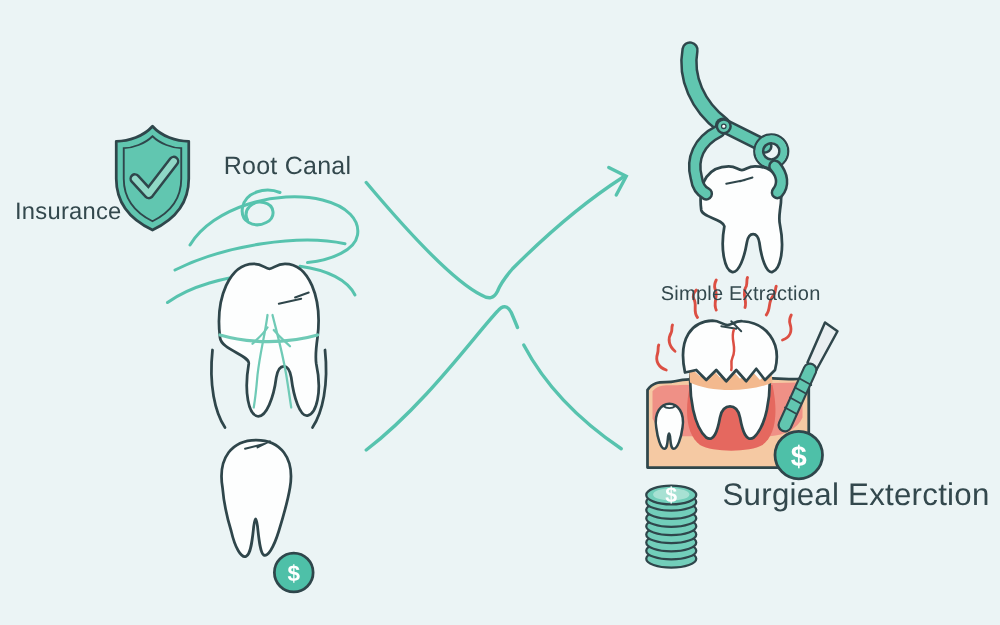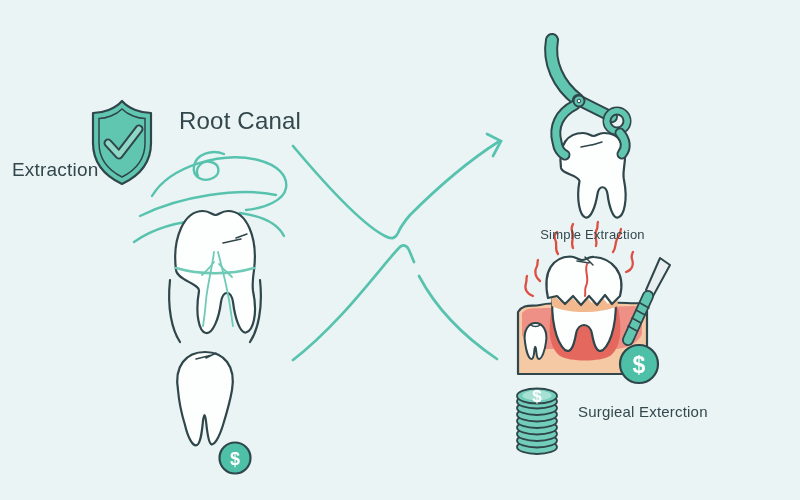--- a/index.html
+++ b/index.html
@@ -2,23 +2,23 @@
 <html style="--bg: #EBF4F5; --ink: #2F464B; --text: #33484D; --teal: #61C6B0; --teal-light: #72CEBA; --teal-lighter: #A7E1D3; --check: #8FD8C6; --swirl: #57C3AE; --canal: #6FCAB6; --coin: #4EC0A8; --crack: #DC4F43; --gum-peach: #F5C9A3; --gum-pink: #EF9086; --gum-red: #E5685F; --dentin: #F3B98E; --blade: #E9EFF1; --tooth: #FDFEFE;"><head>
 <meta charset="utf-8">
 <style>
   html,body{margin:0;padding:0;}
   #stage{position:relative;width:800px;height:500px;background:var(--bg,#EBF4F5);overflow:hidden;
          font-family:"Liberation Sans",sans-serif;}
   #art{position:absolute;left:0;top:0;}
   .label{position:absolute;color:var(--text,#33484D);font-family:"Liberation Sans",sans-serif;
          font-weight:400;letter-spacing:.2px;white-space:nowrap;}
   #insurance-label{left:12px;top:159px;font-size:19px;}
-  #root-canal-label{left:179px;top:107px;font-size:24px;}
-  #simple-extraction-label{left:505px;top:227px;width:175px;text-align:center;font-size:13px;}
-  #surgical-extraction-label{left:578px;top:403px;font-size:15px;}
+  #root-canal-label{left:179px;top:122px;font-size:20px;}
+  #simple-extraction-label{left:505px;top:227px;width:175px;text-align:center;font-size:16px;}
+  #surgical-extraction-label{left:578px;top:382px;font-size:25px;}
   #surgical-extraction-sublabel{left:578px;top:427px;font-size:17.5px;}
 
   
   .ink-line{stroke:var(--ink);fill:none;stroke-width:2.2;stroke-linecap:round;stroke-linejoin:round;}
   .thin-ink{stroke:var(--ink);fill:none;stroke-width:1.5;stroke-linecap:round;}
   .tooth-shape{fill:var(--tooth);stroke:var(--ink);stroke-width:2.2;stroke-linejoin:round;}
   .teal-shape{fill:var(--teal);stroke:var(--ink);stroke-width:2.2;stroke-linejoin:round;}
   .inner-line{stroke:var(--ink);fill:none;stroke-width:1.5;}
   .check-under{stroke:var(--ink);stroke-width:9;fill:none;stroke-linecap:round;stroke-linejoin:round;}
   .check-over{stroke:var(--check);stroke-width:5;fill:none;stroke-linecap:round;stroke-linejoin:round;}
@@ -156,17 +156,17 @@
       <ellipse class="stack-coin" cx="537" cy="421" rx="20" ry="7"></ellipse>
       <ellipse class="stack-coin" cx="537" cy="414.5" rx="20" ry="7"></ellipse>
       <ellipse class="stack-coin" cx="537" cy="408" rx="20" ry="7"></ellipse>
       <ellipse class="stack-coin" cx="537" cy="401.5" rx="20" ry="7"></ellipse>
       <ellipse class="stack-coin" cx="537" cy="396" rx="20" ry="7.5"></ellipse>
       <ellipse class="stack-top-inner" cx="537" cy="395.5" rx="14.5" ry="5"></ellipse>
       <text class="coin-symbol" x="537" y="396" font-size="17" text-anchor="middle" dominant-baseline="central">$</text>
     </g>
   </svg>
 
-  <div class="label" id="insurance-label">Extraction</div>
+  <div class="label" id="insurance-label">Insurance</div>
   <div class="label" id="root-canal-label">Root Canal</div>
   <div class="label" id="simple-extraction-label">Simple Extraction</div>
   <div class="label" id="surgical-extraction-label">Surgieal Exterction</div>
 </div>
 
 </body></html>

